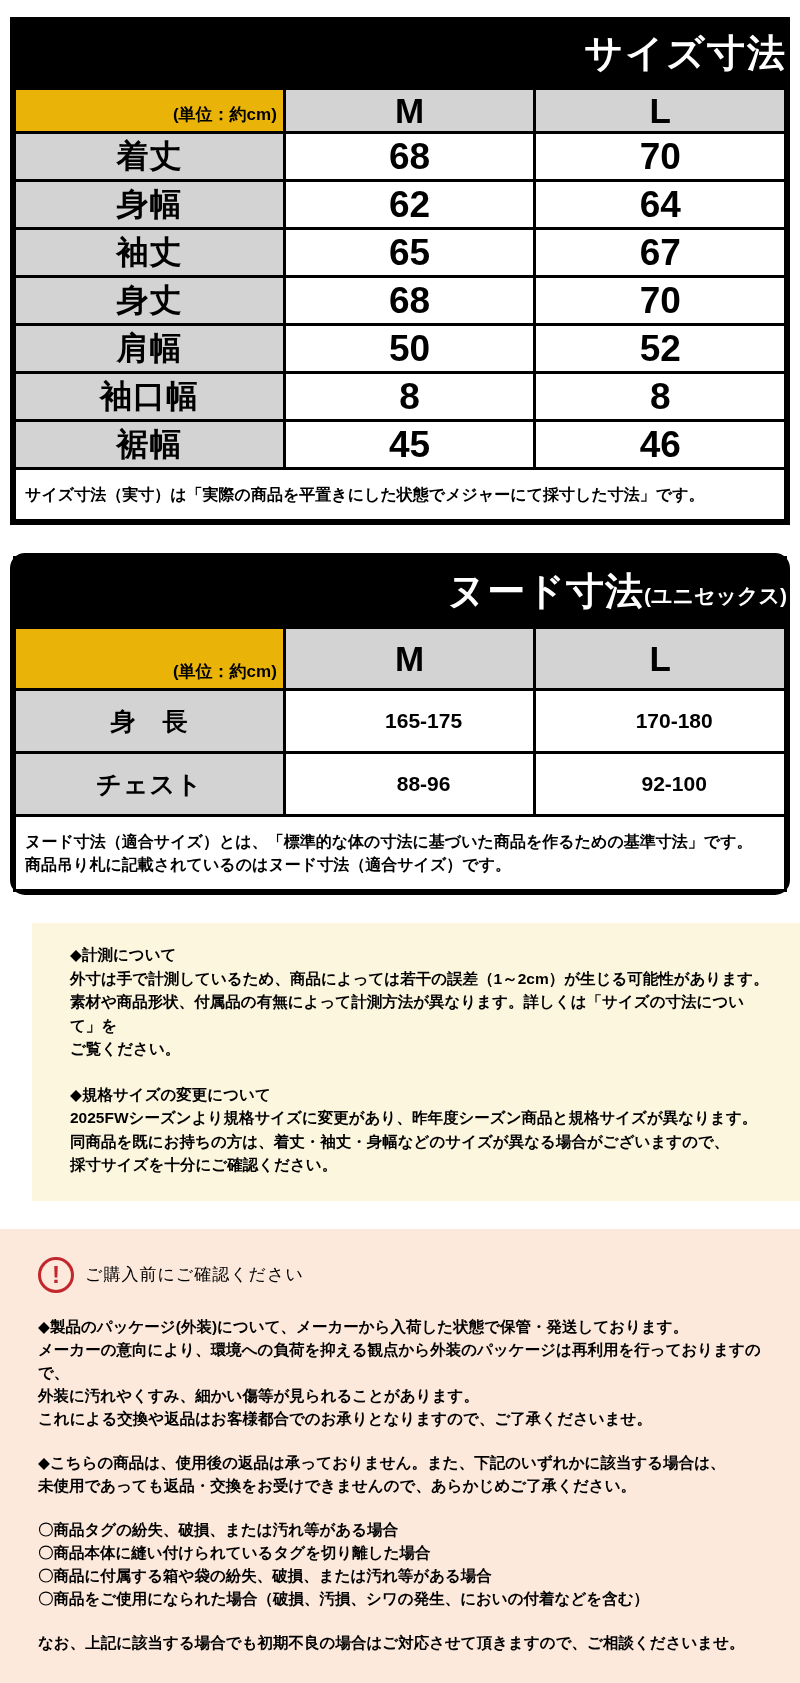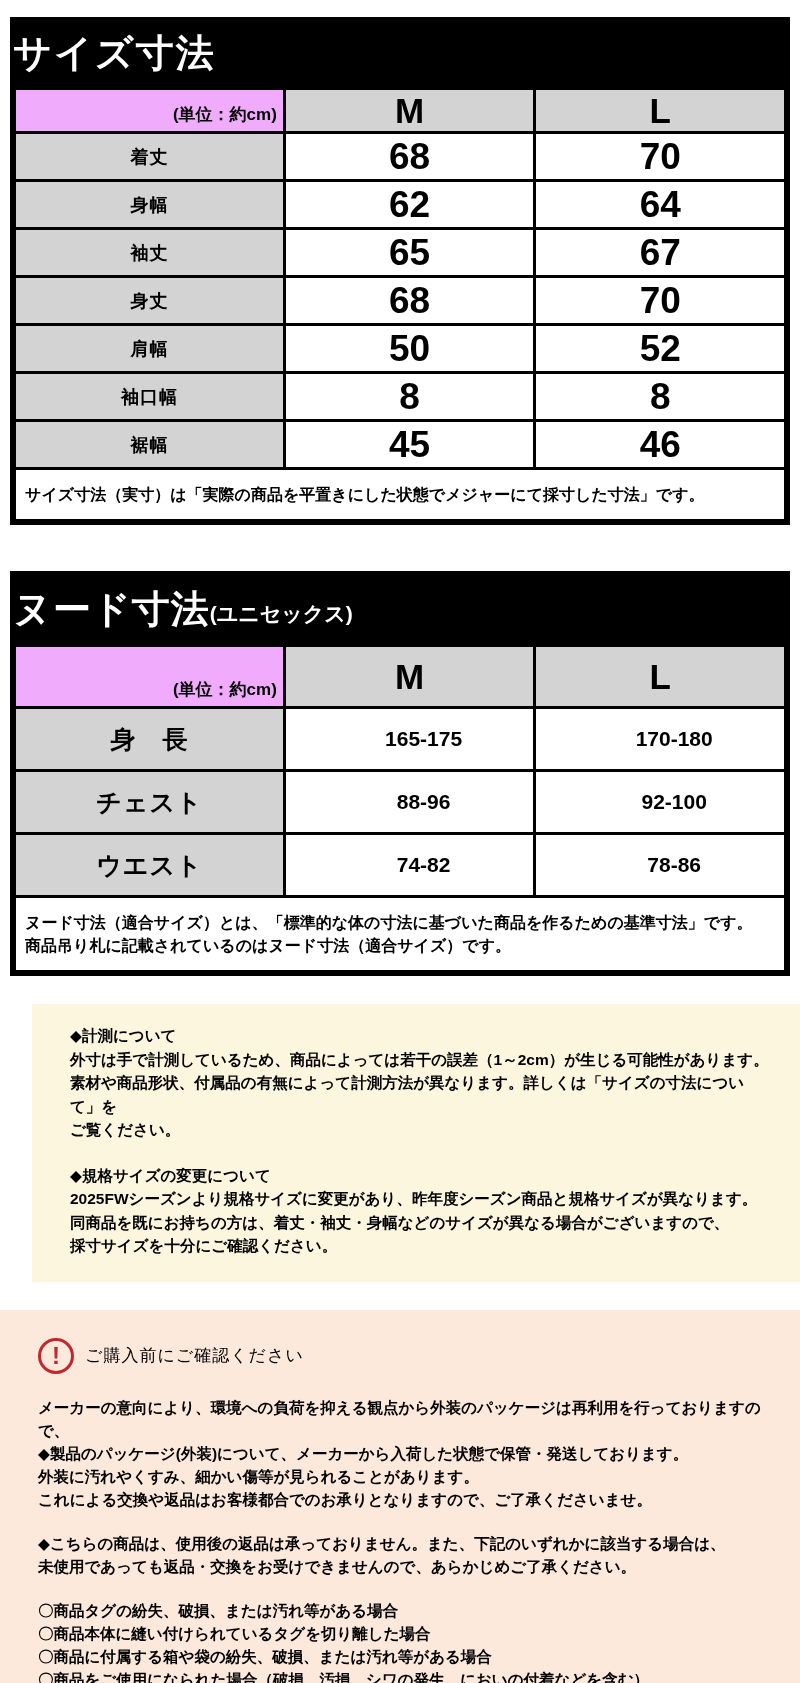--- a/index.html
+++ b/index.html
@@ -7,44 +7,44 @@
   body {
     width:800px; height:1683px; overflow:hidden;
     font-family:"Liberation Sans","DejaVu Sans",sans-serif;
     color:#000;
   }
   .page { width:800px; position:relative; }
 
   
   .tbl-wrap { margin:0 10px; border:3px solid #000; background:#fff; }
   .tbl-wrap.first { margin-top:17px; }
-  .tbl-wrap.second { margin-top:46px; }
+  .tbl-wrap.second { margin-top:28px;border-radius:15px; }
   .title-bar {
     background:#000; color:#fff; text-align:center;
-    display:flex; align-items:center; justify-content:flex-start;
+    display:flex; align-items:center; justify-content:flex-end;
   }
   .title-bar.t1 { height:67px; font-size:38px; font-weight:bold; letter-spacing:2px; }
   .title-bar.t2 { height:70px; font-size:38px; font-weight:bold; letter-spacing:1px; }
   .title-suffix { font-size:21px; font-weight:bold; letter-spacing:0; align-self:center; margin-top:10px; }
 
   table { width:100%; border-collapse:collapse; table-layout:fixed; }
   td { border:3px solid #000; text-align:center; vertical-align:middle; }
   col.c1 { width:35%; } col.c2 { width:32.5%; } col.c3 { width:32.5%; }
 
   .gray { background:#d3d3d3; }
   .unit-cell {
-    background:#f0abfc; text-align:right; vertical-align:bottom;
+    background:#eab308; text-align:right; vertical-align:bottom;
     font-size:17px; font-weight:600; padding:0 6px 5px 0;
   }
   .t1 ~ table .head td.colhead,
   table .head td.colhead { font-size:35px; font-weight:600; }
 
   .tbl1 .head td { height:44px; }
   .tbl1 .drow td { height:48px; }
-  .tbl1 .drow .lbl { font-size:18px; font-weight:bold; letter-spacing:1px; }
+  .tbl1 .drow .lbl { font-size:32px; font-weight:bold; letter-spacing:1px; }
   .tbl1 .drow .val { font-size:37px; font-weight:600; background:#fff; }
 
   .tbl2 .head td { height:62px; }
   .tbl2 .drow td { height:63px; }
   .tbl2 .drow .lbl { font-size:25px; font-weight:bold; letter-spacing:1px; }
   .tbl2 .drow .val { font-size:21px; font-weight:600; background:#fff;padding-left:28px; }
 
   .note-cell {
     background:#fff; text-align:left; font-size:16px; font-weight:600;
     padding:13px 8px 13px 9px; line-height:23px;
@@ -157,25 +157,20 @@
       <tr class="drow">
         <td class="gray lbl">身　長</td>
         <td class="val">165-175</td>
         <td class="val">170-180</td>
       </tr>
       <tr class="drow">
         <td class="gray lbl">チェスト</td>
         <td class="val">88-96</td>
         <td class="val">92-100</td>
       </tr>
-      <tr class="drow">
-        <td class="gray lbl">ウエスト</td>
-        <td class="val">74-82</td>
-        <td class="val">78-86</td>
-      </tr>
       <tr>
         <td class="note-cell" colspan="3">
           <div>ヌード寸法（適合サイズ）とは、「標準的な体の寸法に基づいた商品を作るための基準寸法」です。</div>
           <div>商品吊り札に記載されているのはヌード寸法（適合サイズ）です。</div>
         </td>
       </tr>
     </tbody>
       </table>
   </section>
 
@@ -189,22 +184,22 @@
     <div>2025FWシーズンより規格サイズに変更があり、昨年度シーズン商品と規格サイズが異なります。</div>
     <div>同商品を既にお持ちの方は、着丈・袖丈・身幅などのサイズが異なる場合がございますので、</div>
     <div>採寸サイズを十分にご確認ください。</div>
   </section>
 
   <section class="notice">
     <div class="notice-head">
       <span class="excl-icon">!</span>
       <span class="notice-title">ご購入前にご確認ください</span>
     </div>
+    <div>◆製品のパッケージ(外装)について、メーカーから入荷した状態で保管・発送しております。</div>
     <div>メーカーの意向により、環境への負荷を抑える観点から外装のパッケージは再利用を行っておりますので、</div>
-    <div>◆製品のパッケージ(外装)について、メーカーから入荷した状態で保管・発送しております。</div>
     <div>外装に汚れやくすみ、細かい傷等が見られることがあります。</div>
     <div>これによる交換や返品はお客様都合でのお承りとなりますので、ご了承くださいませ。</div>
     <div class="gap"></div>
     <div>◆こちらの商品は、使用後の返品は承っておりません。また、下記のいずれかに該当する場合は、</div>
     <div>未使用であっても返品・交換をお受けできませんので、あらかじめご了承ください。</div>
     <div class="gap"></div>
     <div>〇商品タグの紛失、破損、または汚れ等がある場合</div>
     <div>〇商品本体に縫い付けられているタグを切り離した場合</div>
     <div>〇商品に付属する箱や袋の紛失、破損、または汚れ等がある場合</div>
     <div>〇商品をご使用になられた場合（破損、汚損、シワの発生、においの付着などを含む）</div>

